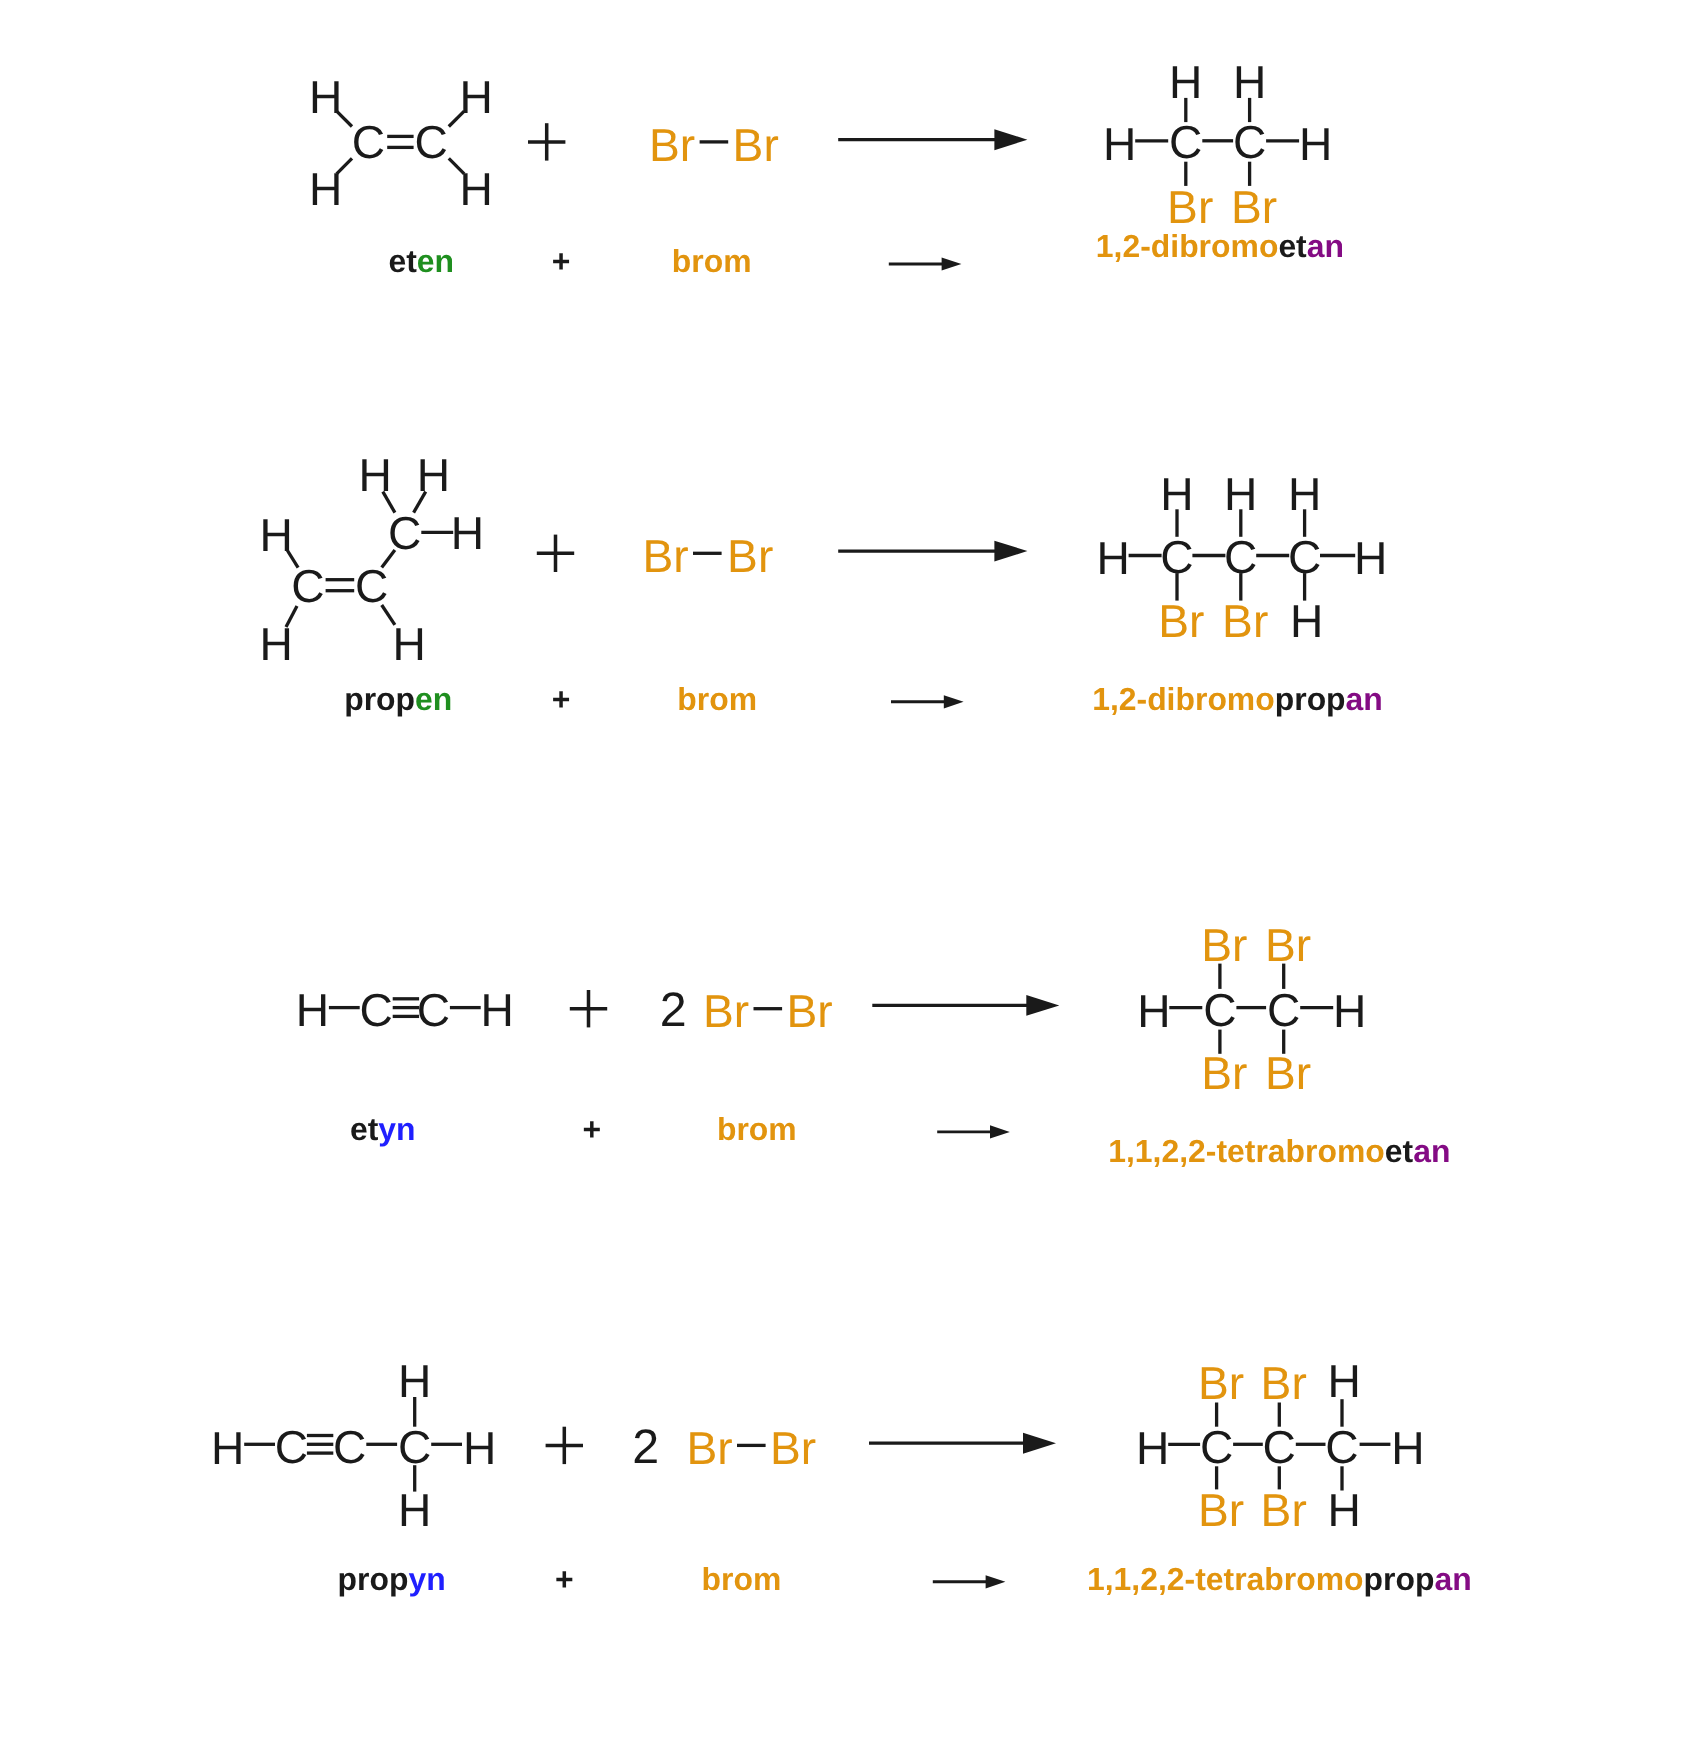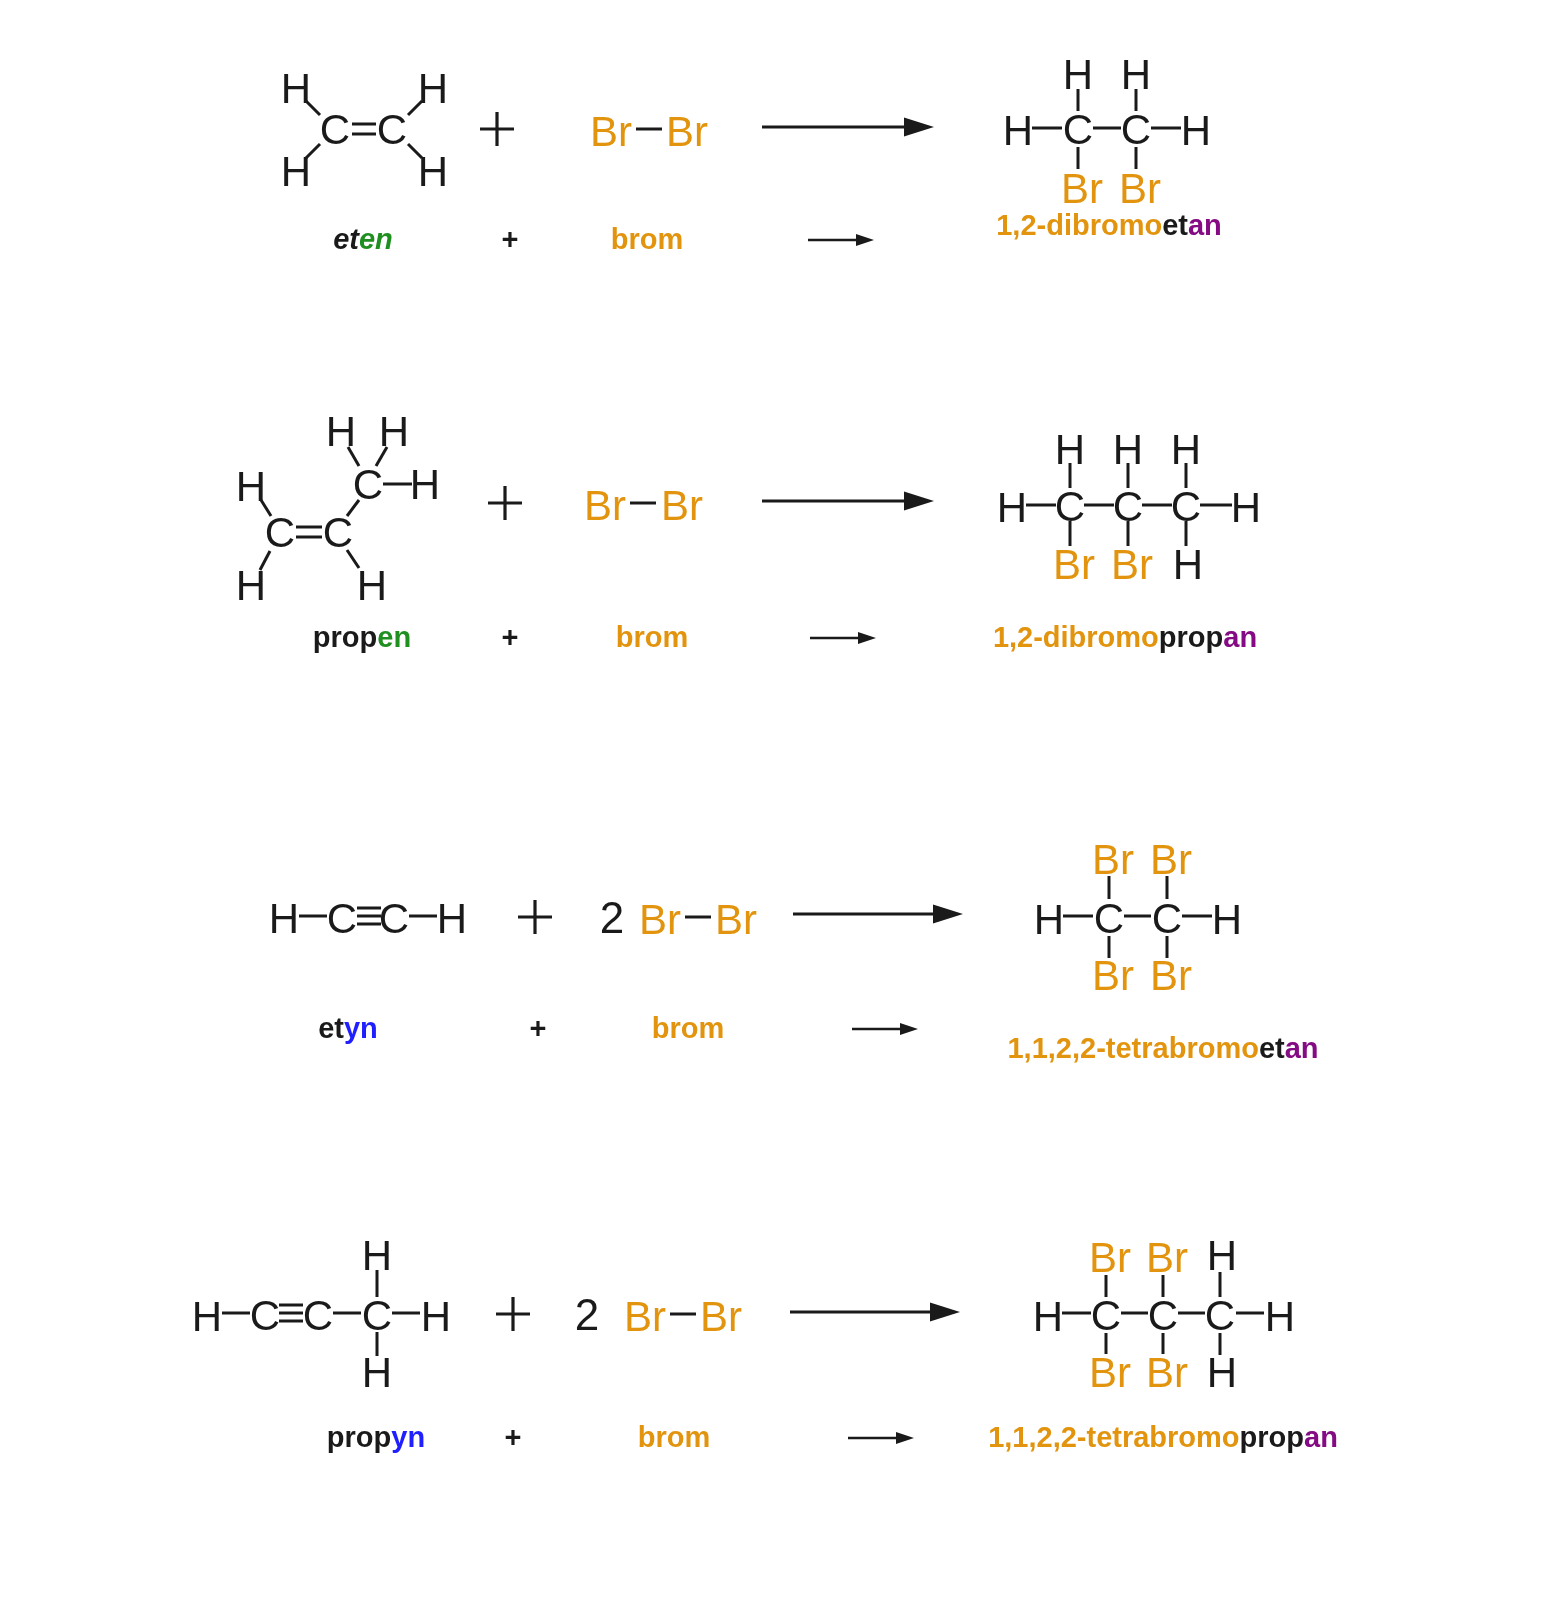--- a/index.html
+++ b/index.html
@@ -186,30 +186,30 @@
         <line x1="496" y1="1314" x2="530" y2="1314" class="plusline"></line>
         <line x1="513" y1="1297" x2="513" y2="1331" class="plusline"></line>
         <text x="587" y="1330" text-anchor="middle" class="coef" fill="#1a1a1a">2</text>
         <line x1="790" y1="1312" x2="938" y2="1312" stroke-width="3" class="arrow-line"></line>
         <polygon points="960,1312 930,1302.5 930,1321.5" fill="#1a1a1a"></polygon>
         <line x1="848" y1="1438" x2="904" y2="1438" stroke-width="2.6" class="arrow-line"></line>
         <polygon points="914,1438 896,1432 896,1444" fill="#1a1a1a"></polygon>
       </g>
     </svg>
   <div>
-      <div class="name-label" style="left: 363px; top: 239px; font-style: italic;"><span style="color: rgb(26, 26, 26);">et</span><span style="color: rgb(31, 143, 31);">en</span></div>
+      <div class="name-label" style="left: 383px; top: 239px;"><span style="color: rgb(26, 26, 26);">et</span><span style="color: rgb(31, 143, 31);">en</span></div>
       <div class="name-label" style="left: 510px; top: 239px;"><span style="color: rgb(26, 26, 26);">+</span></div>
       <div class="name-label" style="left: 647px; top: 239px;"><span style="color: rgb(226, 148, 14);">brom</span></div>
       <div class="name-label" style="left: 1109px; top: 225px;"><span style="color: rgb(226, 148, 14);">1,2-dibromo</span><span style="color: rgb(26, 26, 26);">et</span><span style="color: rgb(132, 11, 132);">an</span></div>
       <div class="name-label" style="left: 362px; top: 637px;"><span style="color: rgb(26, 26, 26);">prop</span><span style="color: rgb(31, 143, 31);">en</span></div>
       <div class="name-label" style="left: 510px; top: 637px;"><span style="color: rgb(26, 26, 26);">+</span></div>
       <div class="name-label" style="left: 652px; top: 637px;"><span style="color: rgb(226, 148, 14);">brom</span></div>
       <div class="name-label" style="left: 1125px; top: 637px;"><span style="color: rgb(226, 148, 14);">1,2-dibromo</span><span style="color: rgb(26, 26, 26);">prop</span><span style="color: rgb(132, 11, 132);">an</span></div>
       <div class="name-label" style="left: 348px; top: 1028px;"><span style="color: rgb(26, 26, 26);">et</span><span style="color: rgb(31, 31, 255);">yn</span></div>
       <div class="name-label" style="left: 538px; top: 1028px;"><span style="color: rgb(26, 26, 26);">+</span></div>
       <div class="name-label" style="left: 688px; top: 1028px;"><span style="color: rgb(226, 148, 14);">brom</span></div>
       <div class="name-label" style="left: 1163px; top: 1048px;"><span style="color: rgb(226, 148, 14);">1,1,2,2-tetrabromo</span><span style="color: rgb(26, 26, 26);">et</span><span style="color: rgb(132, 11, 132);">an</span></div>
-      <div class="name-label" style="left: 376px; top: 1437px;"><span style="color: rgb(26, 26, 26);">prop</span><span style="color: rgb(31, 31, 255);">yn</span></div>
+      <div class="name-label" style="left: 356px; top: 1437px;"><span style="color: rgb(26, 26, 26);">prop</span><span style="color: rgb(31, 31, 255);">yn</span></div>
       <div class="name-label" style="left: 513px; top: 1437px;"><span style="color: rgb(26, 26, 26);">+</span></div>
       <div class="name-label" style="left: 674px; top: 1437px;"><span style="color: rgb(226, 148, 14);">brom</span></div>
       <div class="name-label" style="left: 1163px; top: 1437px; text-align: center;"><span style="color: rgb(226, 148, 14);">1,1,2,2-tetrabromo</span><span style="color: rgb(26, 26, 26);">prop</span><span style="color: rgb(132, 11, 132);">an</span></div>
     </div>
 </div>
 
 </body></html>

